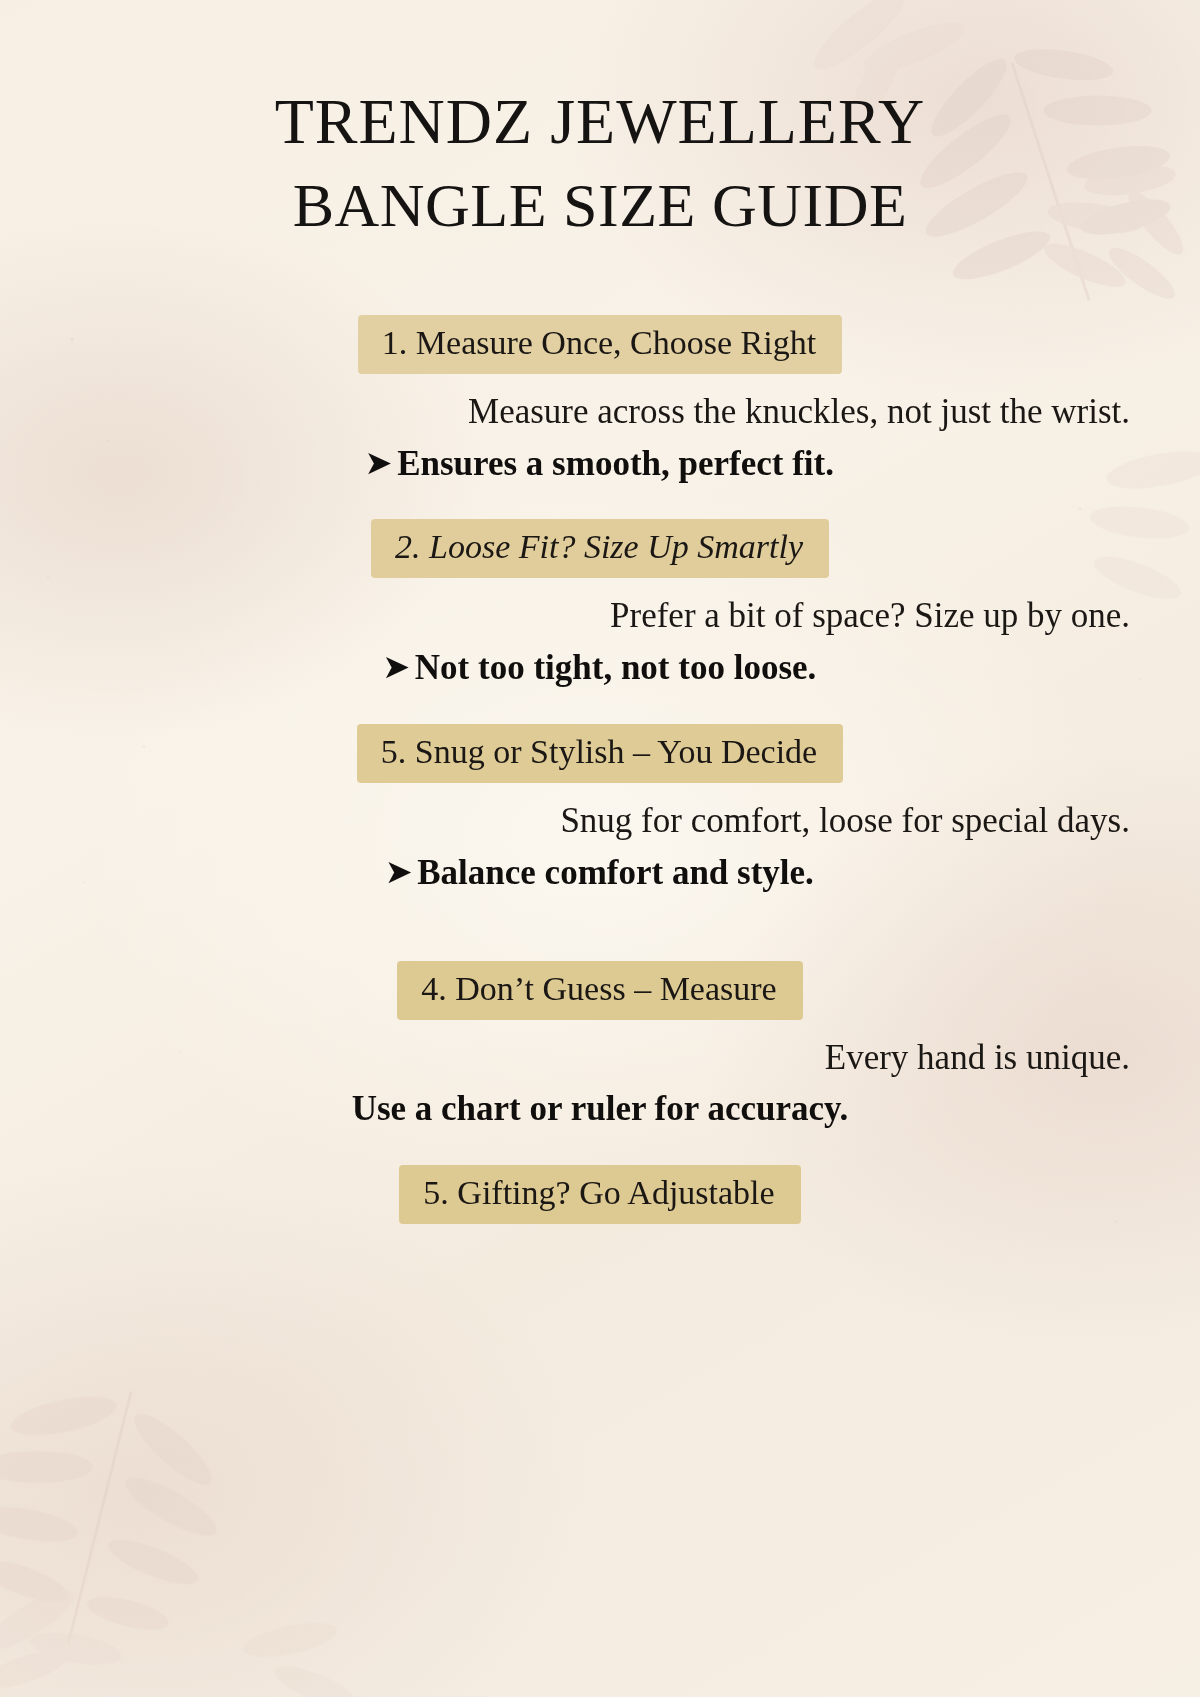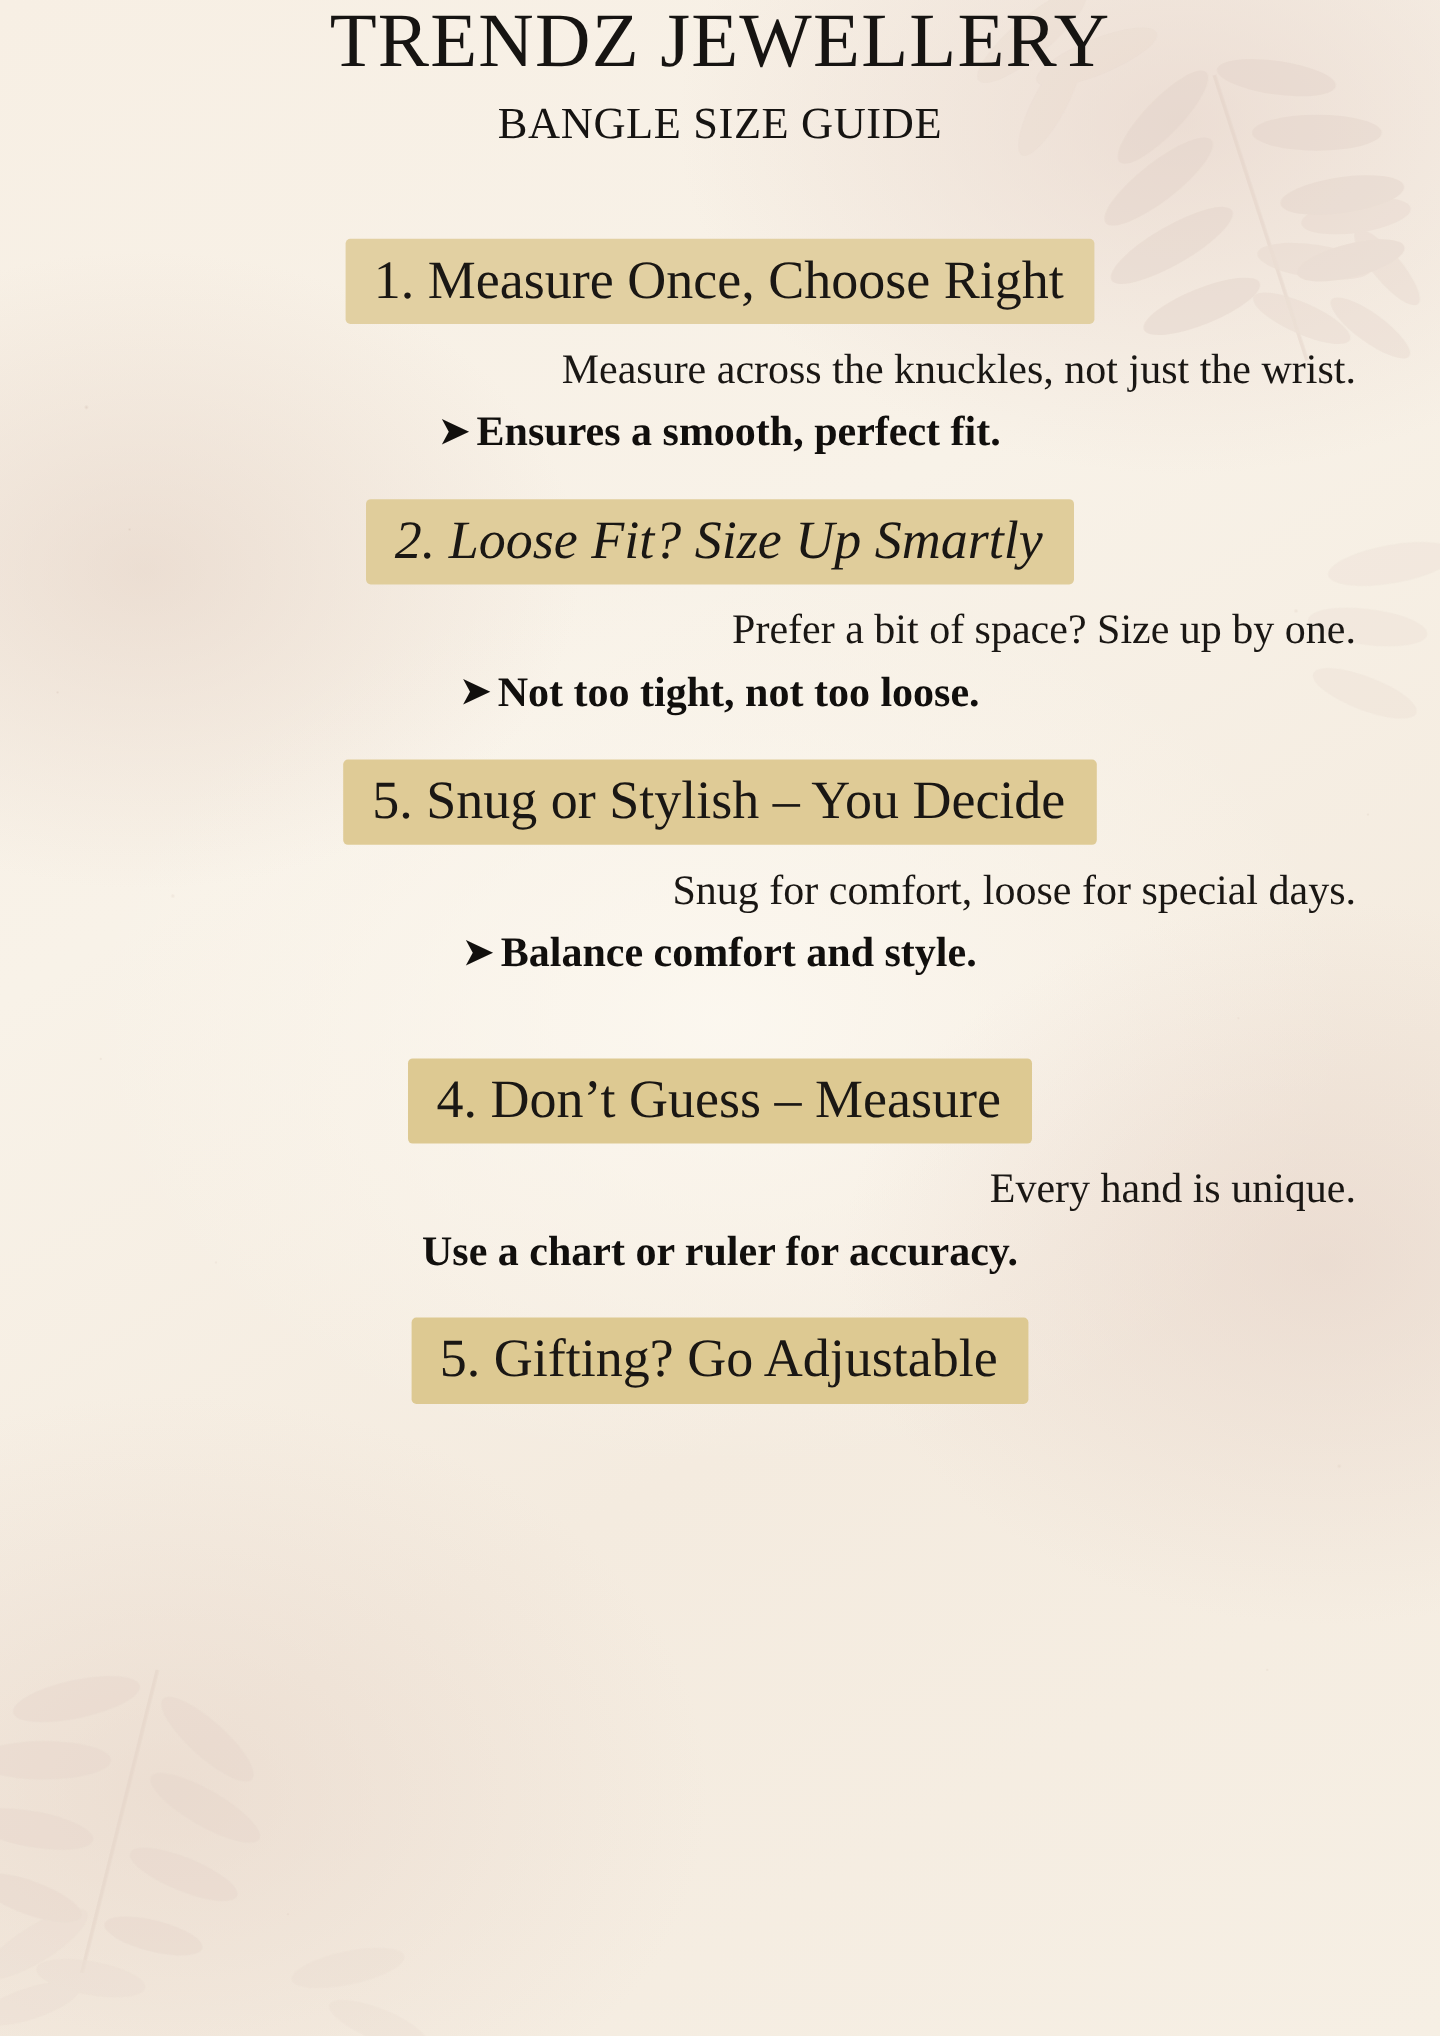--- a/index.html
+++ b/index.html
@@ -61,44 +61,45 @@
     z-index: 5;
     padding: 0 70px;
     text-align: center;
   }
 
   .title {
     font-size: 64px;
     letter-spacing: 1px;
     color: #161412;
     margin: 0;
+    padding-top: 88px;
     line-height: 1.06;
     font-weight: 400;
   }
   .subtitle {
-    font-size: 37px;
+    font-size: 62px;
     letter-spacing: .5px;
     color: #161412;
     margin: 14px 0 0 0;
     font-weight: 400;
   }
 
   .sections {
     margin-top: 74px;
   }
   .section {
     margin-bottom: 34px;
   }
   .section:last-child { margin-bottom: 0; }
 
   .pill {
     display: inline-block;
     background: #e0ce9e;
     color: #1a1714;
-    font-size: 45px;
+    font-size: 34px;
     line-height: 1.12;
     padding: 9px 26px 12px 24px;
     border-radius: 4px;
     font-weight: 400;
     white-space: nowrap;
   }
 
   .body-line {
     font-size: 35px;
     color: #1a1714;

